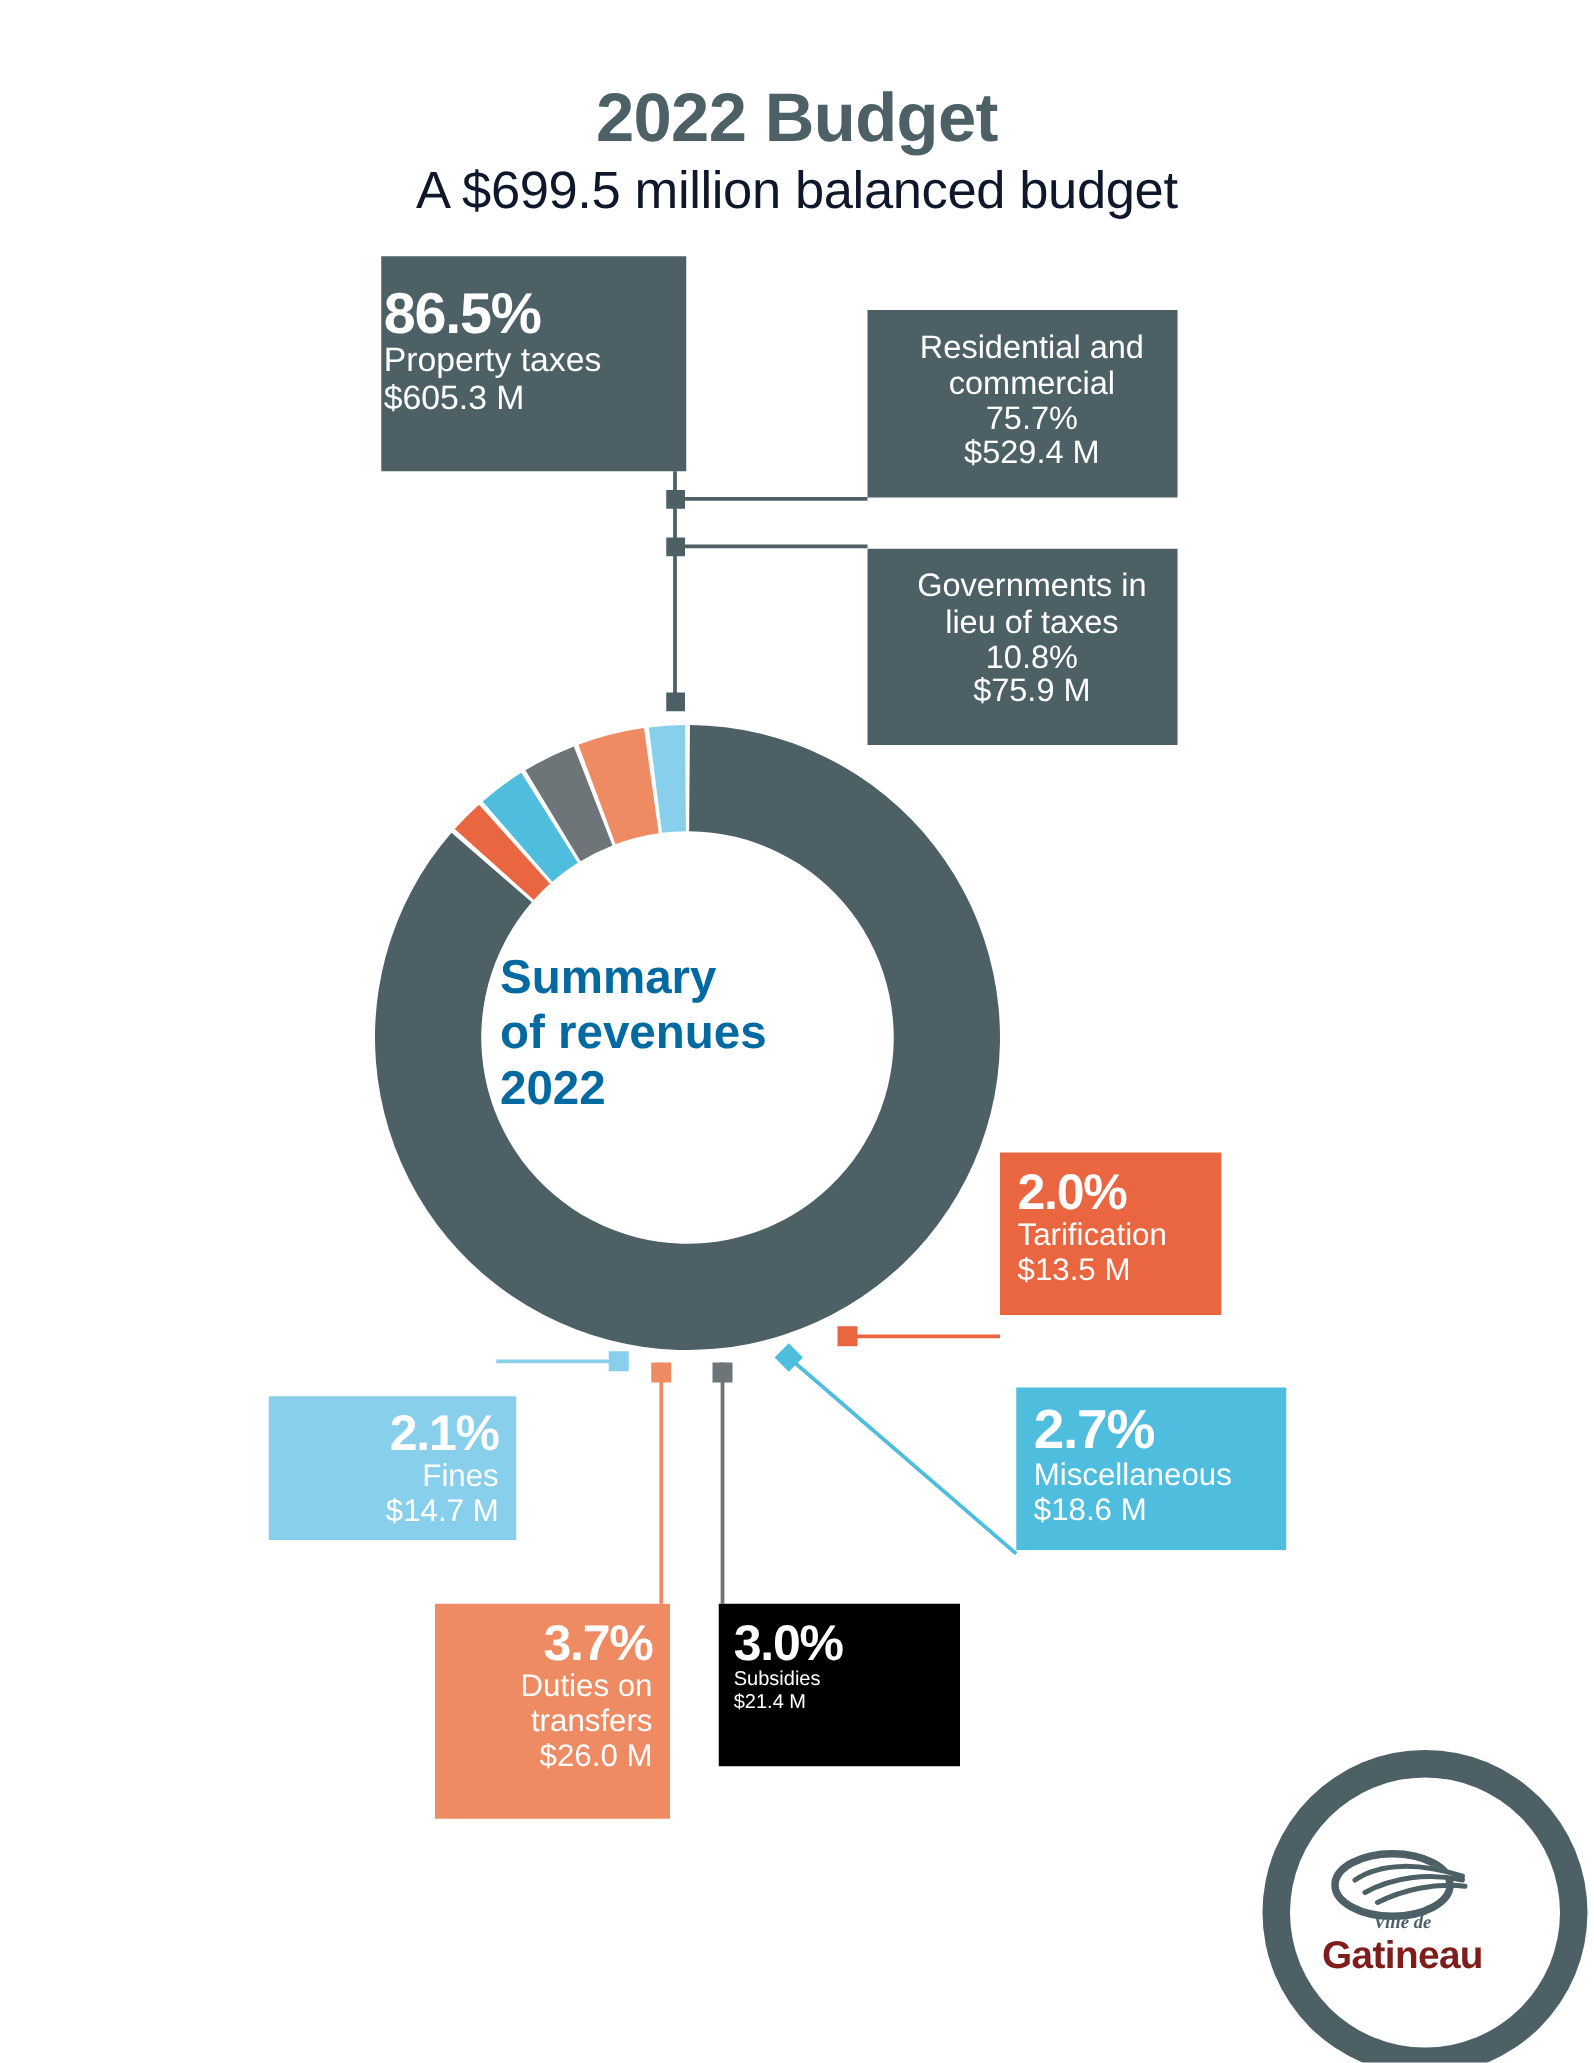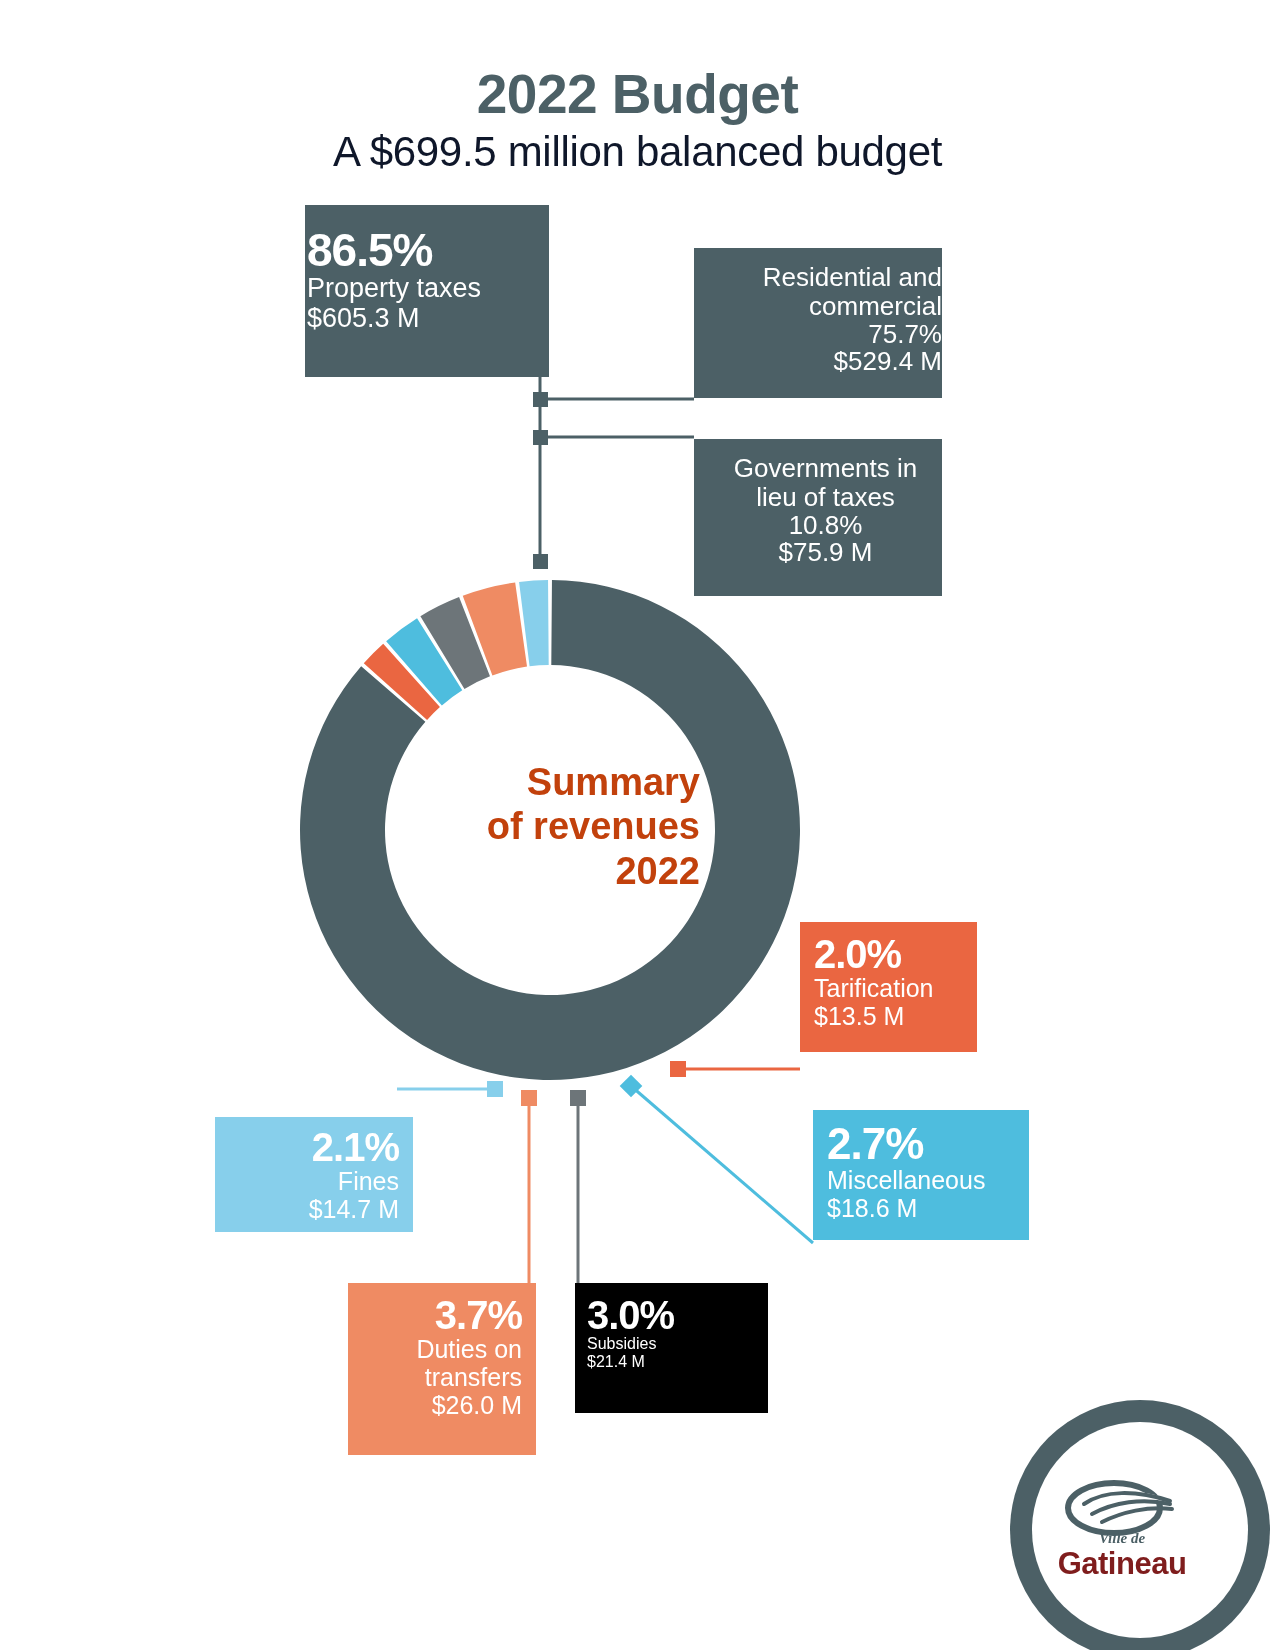--- a/index.html
+++ b/index.html
@@ -31,21 +31,21 @@
   #box-property{
     left:305px;top:205px;width:244px;height:172px;background:#4c6066;
     padding:22px 0 0 2px;text-align:left;
   }
   #box-property .pct{font-size:46px;letter-spacing:-1px;}
   #box-property .lbl,#box-property .amt{font-size:27px;}
 
   
   #box-residential{
     left:694px;top:248px;width:248px;height:150px;background:#4c6066;
-    padding:15px 0 0 15px;text-align:right;
+    padding:15px 0 0 15px;text-align:center;
   }
   #box-gov{
     left:694px;top:439px;width:248px;height:157px;background:#4c6066;
     padding:15px 0 0 15px;text-align:center;
   }
   #box-residential .lbl,#box-gov .lbl{font-size:26px;}
   #box-residential .pct,#box-gov .pct{font-size:26px;font-weight:400;}
   #box-residential .amt,#box-gov .amt{font-size:26px;}
 
   
@@ -79,22 +79,22 @@
 
   #box-subsidies{
     left:575px;top:1283px;width:193px;height:130px;background:#000000;
     padding:12px 0 0 12px;text-align:left;
   }
   #box-subsidies .pct{font-size:40px;letter-spacing:-1px;}
   #box-subsidies .lbl,#box-subsidies .amt{font-size:16px;}
 
   
   #donut-center-label{
-    position:absolute;left:400px;top:760px;width:300px;text-align:right;
-    font-size:38px;font-weight:bold;color:#c2410c;line-height:1.17;
+    position:absolute;left:400px;top:760px;width:300px;text-align:left;
+    font-size:38px;font-weight:bold;color:#0369a1;line-height:1.17;
     pointer-events:none;
   }
 
   
   #logo{
     position:absolute;left:1010px;top:1400px;width:260px;height:260px;
   }
   #logo .ring{
     position:absolute;left:0;top:0;width:260px;height:260px;border-radius:50%;
     background:#4c6066;

